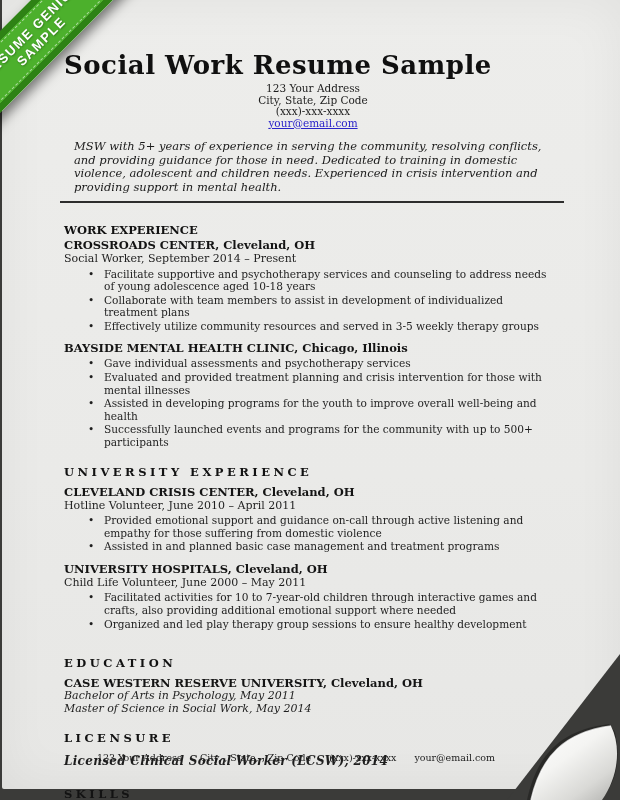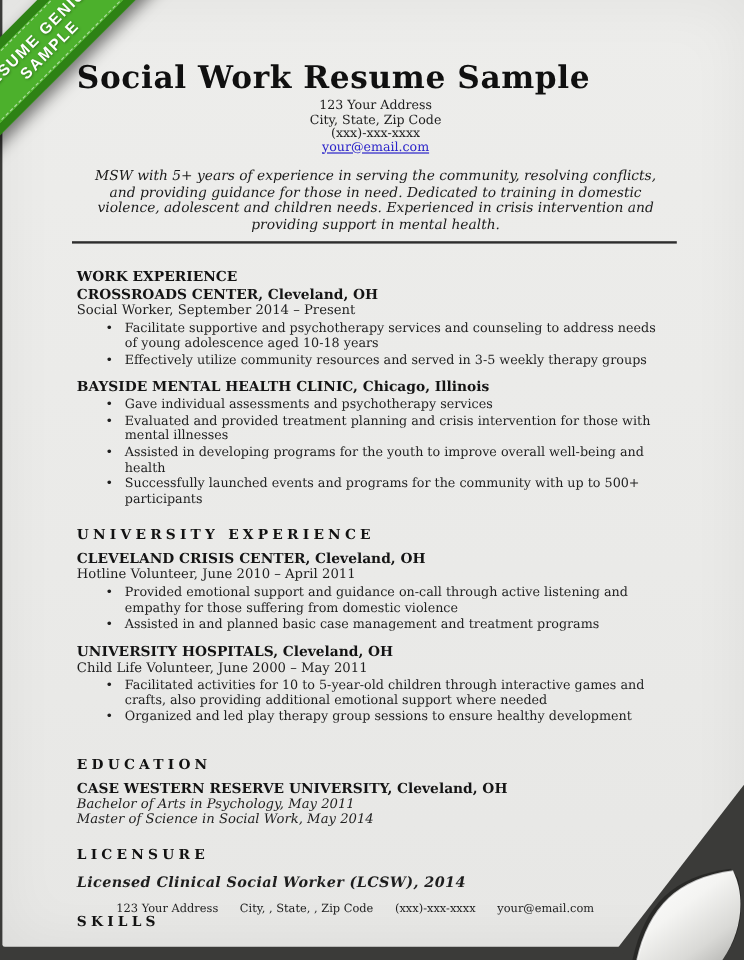--- a/index.html
+++ b/index.html
@@ -21,21 +21,21 @@
   .content { position: relative; padding: 50px 58px 0 62px; }
 
   .doc-title {
     font-size: 26px; font-weight: bold; 
     color: #101010; letter-spacing: 0.5px; line-height: 30px;
   }
   .contact { text-align: center; font-size: 10.5px; line-height: 11.5px; margin-top: 3px; color: #1d1d1d; }
   .contact .email-link { color: #2a23c9; text-decoration: underline; cursor: pointer; }
 
   .summary {
-    font-style: italic; text-align: center; font-size: 11.5px; line-height: 13.5px;
+    font-style: italic; text-align: left; font-size: 11.5px; line-height: 13.5px;
     margin: 11px auto 0; max-width: 478px; color: #1a1a1a;
   }
   .rule { border: 0; border-top: 2px solid #2d2d2d; margin: 7px -2px 0 -4px; }
 
   .sec-h { font-weight: bold; font-size: 11.5px; color: #121212; }
   .sec-h.spaced { letter-spacing: 3.5px; }
   .sec-work { margin-top: 20px; }
   .sec-volunteer { margin-top: 16px; }
   .sec-education { margin-top: 26px; }
   .sec-licensure { margin-top: 15px; }
@@ -106,20 +106,21 @@
 
     <hr class="rule">
 
     <div class="sec-h sec-work">WORK EXPERIENCE</div>
 
     <div class="job">
       <div class="company">CROSSROADS CENTER, Cleveland, OH</div>
       <div class="role">Social Worker, September 2014 – Present</div>
       <ul class="bullets">
         <li>Facilitate supportive and psychotherapy services and counseling to address needs of young adolescence aged 10-18 years</li>
+        <li>Collaborate with team members to assist in development of individualized treatment plans</li>
         <li>Effectively utilize community resources and served in 3-5 weekly therapy groups</li>
       </ul>
     </div>
 
     <div class="job">
       <div class="company">BAYSIDE MENTAL HEALTH CLINIC, Chicago, Illinois</div>
       <ul class="bullets">
         <li>Gave individual assessments and psychotherapy services</li>
         <li>Evaluated and provided treatment planning and crisis intervention for those with mental illnesses</li>
         <li>Assisted in developing programs for the youth to improve overall well-being and health</li>
@@ -135,21 +136,21 @@
       <ul class="bullets">
         <li>Provided emotional support and guidance on-call through active listening and empathy for those suffering from domestic violence</li>
         <li>Assisted in and planned basic case management and treatment programs</li>
       </ul>
     </div>
 
     <div class="vjob">
       <div class="company">UNIVERSITY HOSPITALS, Cleveland, OH</div>
       <div class="role">Child Life Volunteer, June 2000 – May 2011</div>
       <ul class="bullets">
-        <li>Facilitated activities for 10 to 5-year-old children through interactive games and crafts, also providing additional emotional support where needed</li>
+        <li>Facilitated activities for 10 to 7-year-old children through interactive games and crafts, also providing additional emotional support where needed</li>
         <li>Organized and led play therapy group sessions to ensure healthy development</li>
       </ul>
     </div>
 
     <div class="sec-h spaced sec-education">EDUCATION</div>
     <div class="company school">CASE WESTERN RESERVE UNIVERSITY, Cleveland, OH</div>
     <div class="degree">Bachelor of Arts in Psychology, May 2011</div>
     <div class="degree">Master of Science in Social Work, May 2014</div>
 
     <div class="sec-h spaced sec-licensure">LICENSURE</div>

